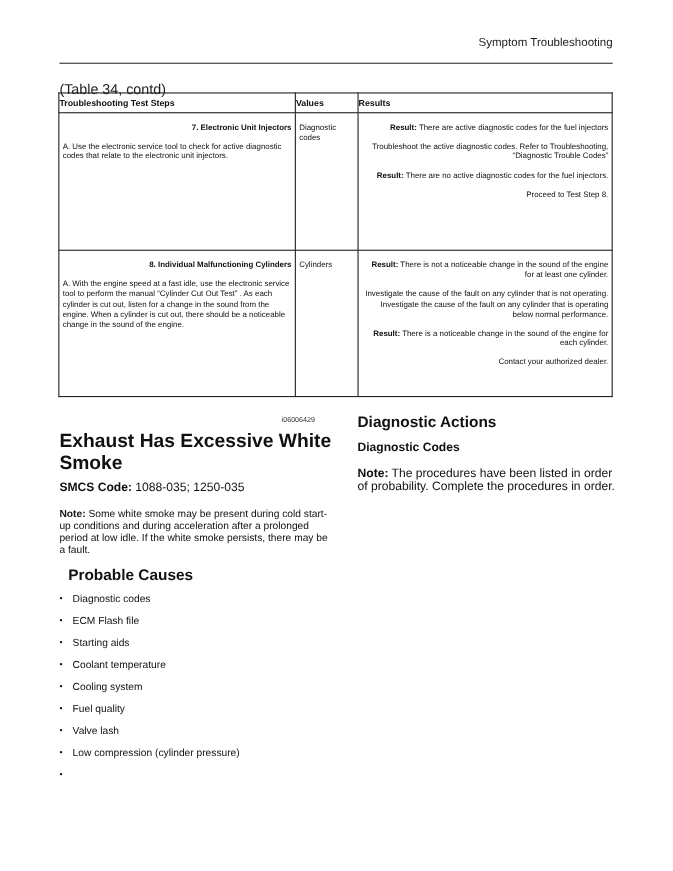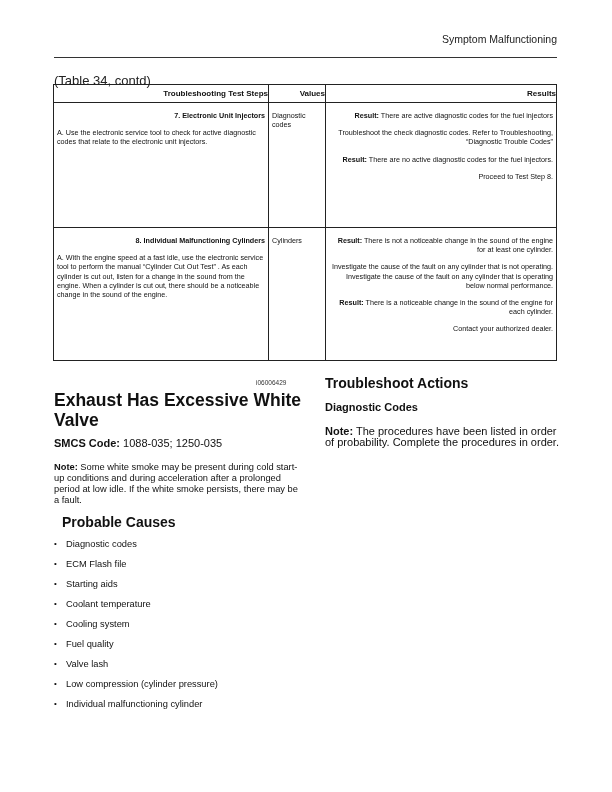--- a/index.html
+++ b/index.html
@@ -7,21 +7,21 @@
          font-family: "Liberation Sans", sans-serif; color: #111; }
   .abs { position: absolute; }
   .running-head { right: 55px; top: 33px; font-size: 10.5px; color: #222; }
   .head-rule { left: 54px; top: 57px; width: 503px; height: 0; border-top: 1px solid #333; }
   .table-caption { left: 54px; top: 73px; font-size: 13px; color: #222; }
 
   table.ts { position: absolute; left: 53px; top: 84px; width: 504px; border-collapse: collapse;
              font-size: 7.2px; line-height: 9.2px; color: #111; table-layout: fixed; }
   table.ts th, table.ts td { border: 1px solid #222; vertical-align: top; }
   table.ts { border: 1.5px solid #555; }
-  table.ts th { font-weight: bold; font-size: 8px; height: 17px; padding: 0; text-align: right; vertical-align: middle; }
+  table.ts th { font-weight: bold; font-size: 8px; height: 17px; padding: 0; text-align: left; vertical-align: middle; }
   table.ts td { padding: 8px 3px 6px 3px; }
   td.steps { width: 214px; }
   td.vals { width: 56px; }
   .step-title { font-weight: bold; margin: 0 0 8px 0; text-align: right; }
   .para { margin: 0 0 8px 0; text-align: right; }
   .para:last-child { margin-bottom: 0; margin-left: 20px; }
   .bold { font-weight: bold; }
   tr.row7 td { height: 110px; }
   tr.row8 td { height: 118px; }
 
@@ -35,21 +35,21 @@
   ul.causes li .bullet { width: 12px; font-size: 8px; }
 
   .rec-title { left: 325px; top: 375px; font-size: 14px; font-weight: bold; }
   .diag-title { left: 325px; top: 401px; font-size: 11px; font-weight: bold; }
   .note-right { left: 325px; top: 426px; width: 240px; font-size: 11px; line-height: 11px; }
   .page-num { left: 537px; top: 764px; font-size: 9.5px; color: #222; margin-top: 31px; }
 </style>
 </head>
 <body>
 
-<div class="abs running-head">Symptom Malfunctioning</div>
+<div class="abs running-head">Symptom Troubleshooting</div>
 <div class="abs head-rule"></div>
 
 <div class="abs table-caption">(Table 34, contd)</div>
 
 <table class="ts">
   <thead>
     <tr>
       <th class="steps-h" style="width:214px">Troubleshooting Test Steps</th>
       <th style="width:56px">Values</th>
       <th>Results</th>
@@ -57,21 +57,21 @@
   </thead>
   <tbody>
     <tr class="row7">
       <td class="steps">
         <div class="step-title">7. Electronic Unit Injectors</div>
         <div>A. Use the electronic service tool to check for active diagnostic codes that relate to the electronic unit injectors.</div>
       </td>
       <td class="vals">Diagnostic codes</td>
       <td>
         <div class="para"><span class="bold">Result:</span><span> There are active diagnostic codes for the fuel injectors</span></div>
-        <div class="para"><span>Troubleshoot the check diagnostic codes. Refer to Troubleshooting, “Diagnostic Trouble Codes”</span></div>
+        <div class="para"><span>Troubleshoot the active diagnostic codes. Refer to Troubleshooting, “Diagnostic Trouble Codes”</span></div>
         <div class="para"><span class="bold">Result:</span><span> There are no active diagnostic codes for the fuel injectors.</span></div>
         <div class="para"><span>Proceed to Test Step 8.</span></div>
       </td>
     </tr>
     <tr class="row8">
       <td class="steps">
         <div class="step-title">8. Individual Malfunctioning Cylinders</div>
         <div>A. With the engine speed at a fast idle, use the electronic service tool to perform the manual “Cylinder Cut Out Test” . As each cylinder is cut out, listen for a change in the sound from the engine. When a cylinder is cut out, there should be a noticeable change in the sound of the engine.</div>
       </td>
       <td class="vals">Cylinders</td>
@@ -79,21 +79,21 @@
         <div class="para"><span class="bold">Result:</span><span> There is not a noticeable change in the sound of the engine for at least one cylinder.</span></div>
         <div class="para"><span>Investigate the cause of the fault on any cylinder that is not operating. Investigate the cause of the fault on any cylinder that is operating below normal performance.</span></div>
         <div class="para"><span class="bold">Result:</span><span> There is a noticeable change in the sound of the engine for each cylinder.</span></div>
         <div class="para"><span>Contact your authorized dealer.</span></div>
       </td>
     </tr>
   </tbody>
 </table>
 
 <div class="abs doc-id">i06006429</div>
-<div class="abs section-title">Exhaust Has Excessive White Valve</div>
+<div class="abs section-title">Exhaust Has Excessive White Smoke</div>
 <div class="abs smcs"><span class="bold">SMCS Code:</span><span> 1088-035; 1250-035</span></div>
 <div class="abs note-left"><span class="bold">Note:</span><span> Some white smoke may be present during cold start-up conditions and during acceleration after a prolonged period at low idle. If the white smoke persists, there may be a fault.</span></div>
 
 <div class="abs probable-title">Probable Causes</div>
 <ul class="causes">
   <li>
       <span class="bullet">•</span>
       <span>Diagnostic codes</span>
     </li>
   <li>
@@ -119,21 +119,20 @@
   <li>
       <span class="bullet">•</span>
       <span>Valve lash</span>
     </li>
   <li>
       <span class="bullet">•</span>
       <span>Low compression (cylinder pressure)</span>
     </li>
   <li>
       <span class="bullet">•</span>
-      <span>Individual malfunctioning cylinder</span>
     </li>
 </ul>
 
-<div class="abs rec-title">Troubleshoot Actions</div>
+<div class="abs rec-title">Diagnostic Actions</div>
 <div class="abs diag-title">Diagnostic Codes</div>
 <div class="abs note-right"><span class="bold">Note:</span><span> The procedures have been listed in order of probability. Complete the procedures in order.</span></div>
 
 <div class="abs page-num">6-85</div>
 
 </body></html>

